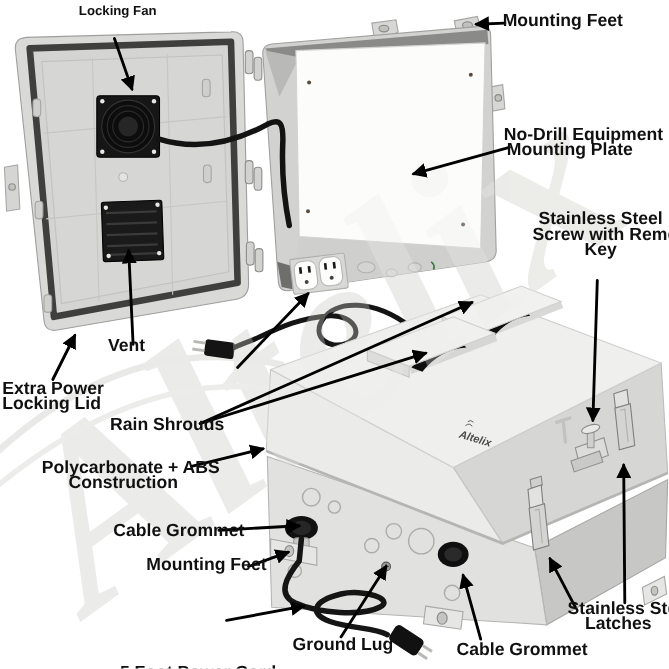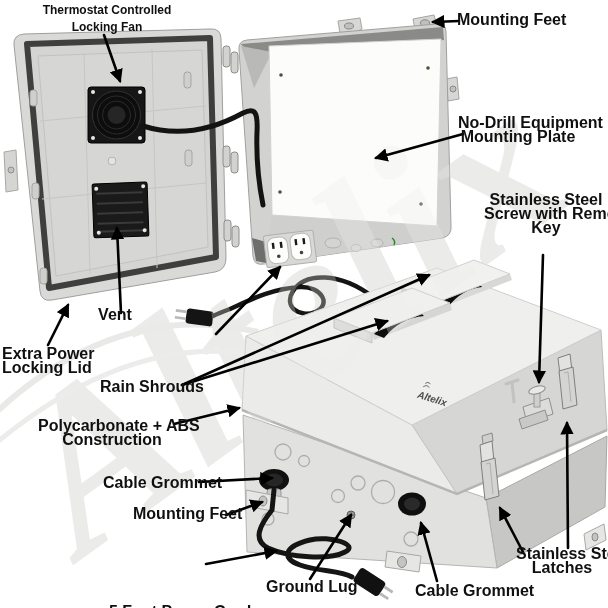--- a/index.html
+++ b/index.html
@@ -261,21 +261,20 @@
     <path d="M226,515 L262,502" marker-end="url(#ah)"></path>
     <path d="M206,564 L276,551" marker-end="url(#ah)"></path>
     <path d="M310,579 L351,515" marker-end="url(#ah)"></path>
     <path d="M437,581 L421,523" marker-end="url(#ah)"></path>
     <path d="M523,552 L500,508" marker-end="url(#ah)"></path>
     <path d="M568,548 L567,423" marker-end="url(#ah)"></path>
   </g>
 </svg>
 
 <div class="callout big" style="left:32px;top:2px;width:150px;">
-  <div>Thermostat Controlled</div>
   <div>Locking Fan</div>
 </div>
 
 <div class="callout" style="left:457px;top:13px;width:92px;">
   <div>Mounting Feet</div>
 </div>
 
 <div class="callout" style="left:458px;top:116px;width:120px;">
   <div>No-Drill Equipment</div>
   <div>Mounting Plate</div>

